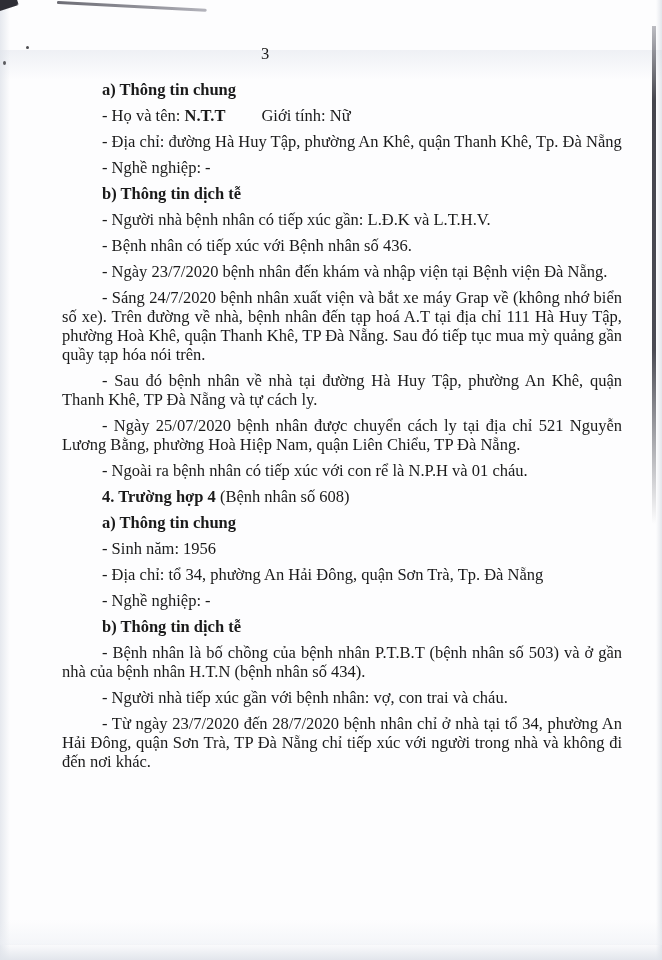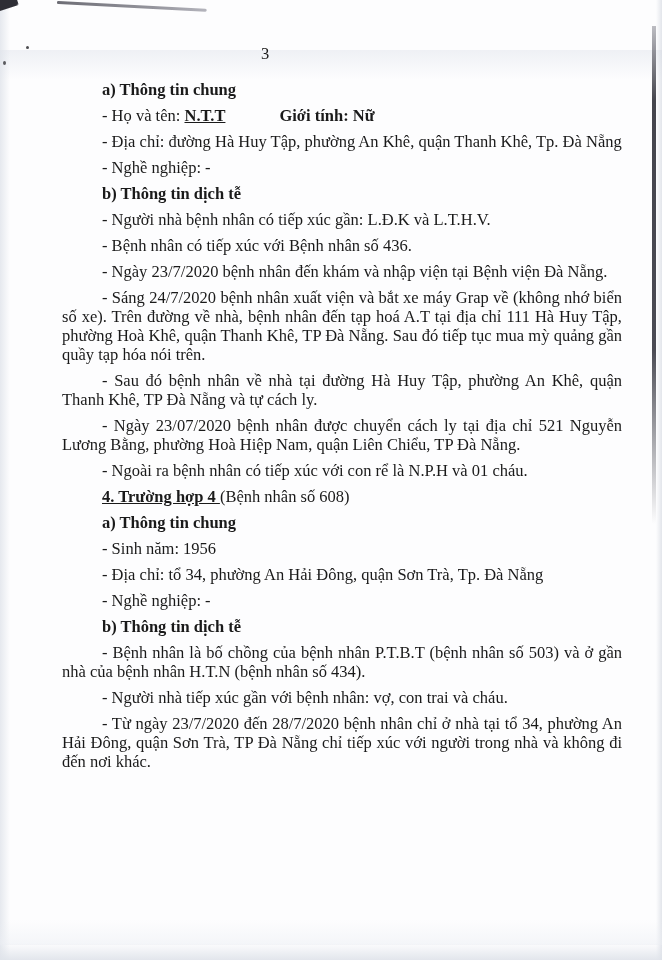--- a/index.html
+++ b/index.html
@@ -34,22 +34,22 @@
     background:linear-gradient(180deg,rgba(125,125,135,0.5),#45454d 15%,#4b4b54 65%,rgba(85,85,95,0));}
   
   .content{
     position:absolute;left:0;top:0;width:662px;box-sizing:border-box;
     padding:44px 40px 0 62px;
     font-size:16.5px;line-height:19px;
   }
   .pagenum{text-indent:199px;margin:0 0 17px 0;}
   .ln{margin:0 0 7px 0;text-indent:40px;text-align:justify;}
   .bold{font-weight:bold;}
-  b{font-weight:bold;text-decoration:underline;}
-  .gap{margin-left:54px;font-weight:bold;}
+  b{font-weight:bold;}
+  .gap{margin-left:36px;}
 </style>
 </head>
 <body>
 
 <div class="page">
 
   <div class="shade shade-top"></div>
   <div class="shade shade-left"></div>
   <div class="shade shade-right"></div>
   <div class="shade shade-midband"></div>
@@ -74,21 +74,21 @@
 
     <p class="ln">- Nghề nghiệp: -</p>
 
     <p class="ln bold">b) Thông tin dịch tễ</p>
 
     <p class="ln">- Người nhà bệnh nhân có tiếp xúc gần: L.Đ.K và L.T.H.V.</p>
     <p class="ln">- Bệnh nhân có tiếp xúc với Bệnh nhân số 436.</p>
     <p class="ln">- Ngày 23/7/2020 bệnh nhân đến khám và nhập viện tại Bệnh viện Đà Nẵng.</p>
     <p class="ln">- Sáng 24/7/2020 bệnh nhân xuất viện và bắt xe máy Grap về (không nhớ biển số xe). Trên đường về nhà, bệnh nhân đến tạp hoá A.T tại địa chỉ 111 Hà Huy Tập, phường Hoà Khê, quận Thanh Khê, TP Đà Nẵng. Sau đó tiếp tục mua mỳ quảng gần quầy tạp hóa nói trên.</p>
     <p class="ln">- Sau đó bệnh nhân về nhà tại đường Hà Huy Tập, phường An Khê, quận Thanh Khê, TP Đà Nẵng và tự cách ly.</p>
-    <p class="ln">- Ngày 23/07/2020 bệnh nhân được chuyển cách ly tại địa chỉ 521 Nguyễn Lương Bằng, phường Hoà Hiệp Nam, quận Liên Chiểu, TP Đà Nẵng.</p>
+    <p class="ln">- Ngày 25/07/2020 bệnh nhân được chuyển cách ly tại địa chỉ 521 Nguyễn Lương Bằng, phường Hoà Hiệp Nam, quận Liên Chiểu, TP Đà Nẵng.</p>
     <p class="ln">- Ngoài ra bệnh nhân có tiếp xúc với con rể là N.P.H và 01 cháu.</p>
 
     <p class="ln"><b>4. Trường hợp 4 </b><span>(Bệnh nhân số 608)</span></p>
 
     <p class="ln bold">a) Thông tin chung</p>
 
 
     <p class="ln">- Sinh năm: 1956</p>
 
     <p class="ln">- Địa chỉ: tổ 34, phường An Hải Đông, quận Sơn Trà, Tp. Đà Nẵng</p>

